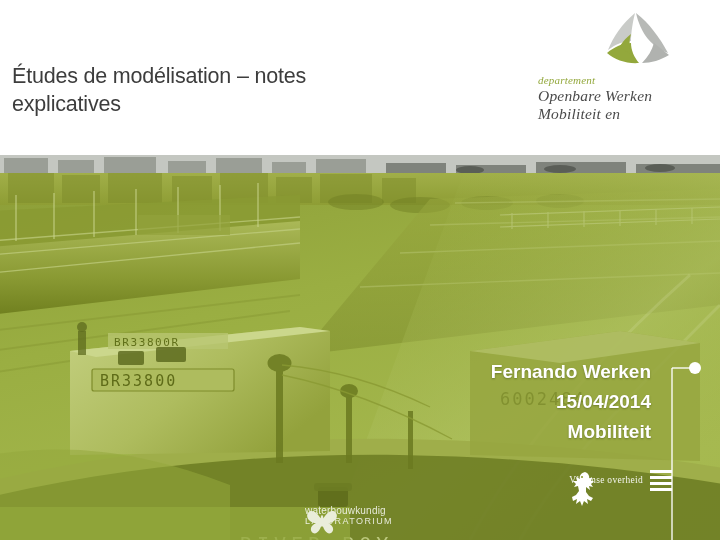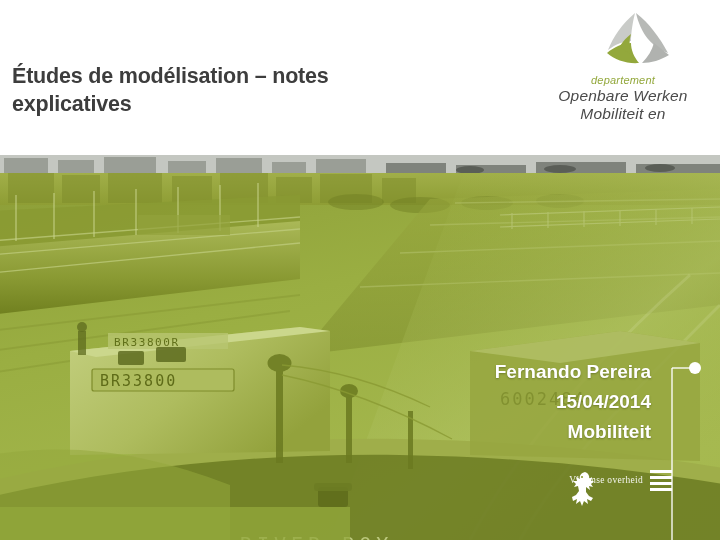--- a/index.html
+++ b/index.html
@@ -5,29 +5,29 @@
   html,body{margin:0;padding:0;background:#ffffff;}
   body{width:720px;height:540px;overflow:hidden;
        font-family:"Liberation Sans",sans-serif;}
 
   .slide{position:relative;width:720px;height:540px;overflow:hidden;background:#fff;}
 
   
   .header{position:absolute;left:0;top:0;width:720px;height:155px;background:#ffffff;z-index:40;}
 
   .title{position:absolute;left:12px;top:62px;width:470px;
-         font-size:21.5px;font-weight:bold;line-height:28px;
+         font-size:21.5px;font-weight:normal;line-height:28px;
          color:#3d3d3d;letter-spacing:-0.2px;}
   .title div{white-space:nowrap;}
 
   
   .dep-logo{position:absolute;right:12px;top:12px;width:170px;height:122px;}
   .dep-mark{position:absolute;right:32px;top:0;width:78px;height:60px;}
-  .dep-txt{position:absolute;right:0;top:62px;width:170px;text-align:center;
-           font-family:Liberation Sans, sans-serif;}
+  .dep-txt{position:absolute;right:0;top:62px;width:170px;text-align:left;
+           font-family:Liberation Serif, serif;}
   .dep-small{font-size:11px;font-style:italic;color:#93a83c;line-height:13px;letter-spacing:0.2px;}
   .dep-big{font-size:15.5px;font-style:italic;color:#4a4a4a;line-height:18px;letter-spacing:0.2px;}
 
   
   .photo{position:absolute;left:0;top:155px;width:720px;height:385px;overflow:hidden;
          background:#93a83c;}
   .photo svg{position:absolute;left:0;top:0;}
 
   
   .greystrip{position:absolute;left:0;top:0;width:720px;height:18px;
@@ -239,21 +239,21 @@
       </svg>
     </div>
 
     <svg class="deco" width="720" height="385" viewBox="0 0 720 385">
       <path d="M672 213 L690 213" stroke="#ffffff" stroke-width="1.4" fill="none" opacity="0.95"></path>
       <path d="M672 213 L672 385" stroke="#ffffff" stroke-width="1.4" fill="none" opacity="0.95"></path>
       <circle cx="695" cy="213" r="6" fill="#ffffff"></circle>
     </svg>
 
     <div class="author">
-      <div>Fernando Pereira</div>
+      <div>Fernando Werken</div>
       <div>15/04/2014</div>
       <div>Mobiliteit</div>
     </div>
 
     <div class="vlaamse">
       <span class="vl-text">Vlaamse overheid</span>
       <svg width="30" height="40" viewBox="0 0 30 40">
         <g fill="#ffffff">
           <path d="M16 2 C19 3 21 6 20 9 L23 7 L22 11 L25 11 L22 14 L24 17 L20 16
                    L21 20 L17 17 L17 22 L20 26 L24 28 L22 31 L18 29 L19 34 L15 31
@@ -263,20 +263,33 @@
         </g>
       </svg>
       <span class="vl-bars">
         <i></i>
           <i></i>
           <i></i>
           <i></i>
       </span>
     </div>
 
+    <div class="wbl">
+      <span class="wbl-text">
+        <span class="wbl-l1" style="display:block">waterbouwkundig</span>
+        <span class="wbl-l2" style="display:block">LABORATORIUM</span>
+      </span>
+      <svg width="34" height="30" viewBox="0 0 34 30">
+        <g fill="#ffffff">
+          <path d="M17 16 C12 6 6 4 3 8 C0 12 5 18 11 18 C6 20 4 25 8 28 C12 30 16 24 17 18 Z"></path>
+          <path d="M17 16 C22 6 28 4 31 8 C34 12 29 18 23 18 C28 20 30 25 26 28 C22 30 18 24 17 18 Z"></path>
+          <ellipse cx="17" cy="16" rx="1.6" ry="6"></ellipse>
+        </g>
+      </svg>
+    </div>
 
   </div>
 
   <div class="header">
 
     <div class="title">
       <div>Études de modélisation – notes</div>
       <div>explicatives</div>
     </div>
 

